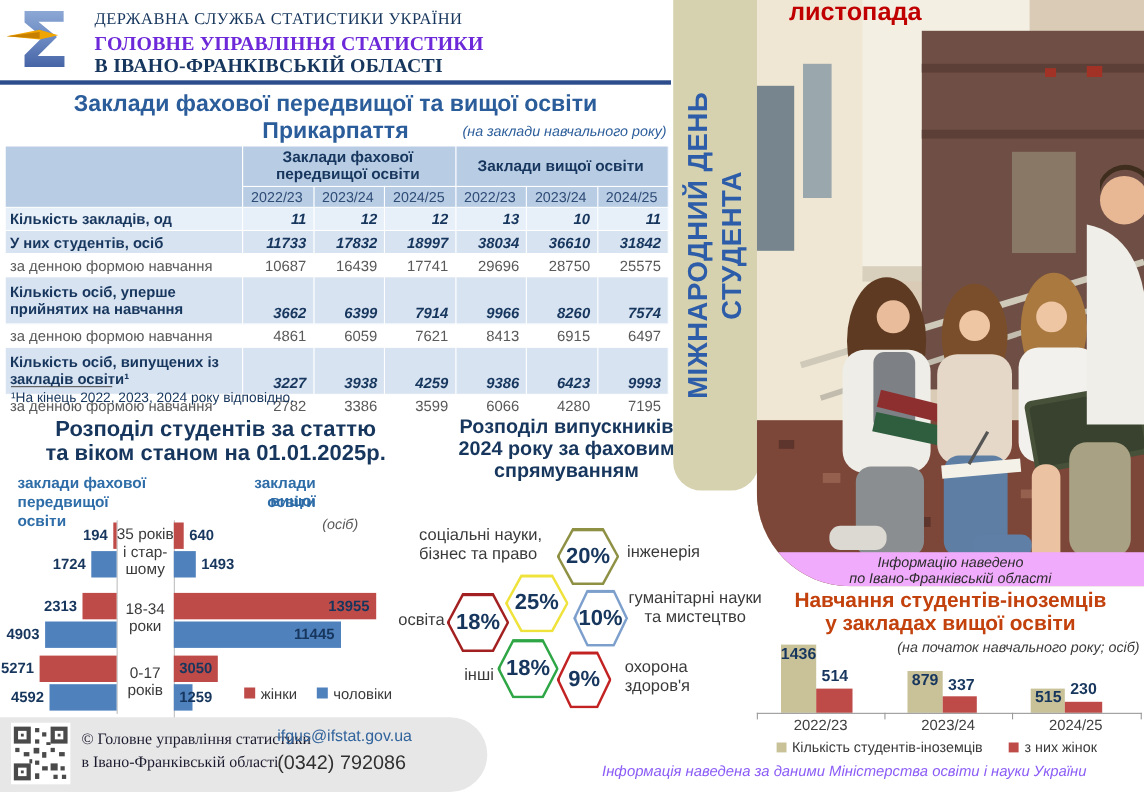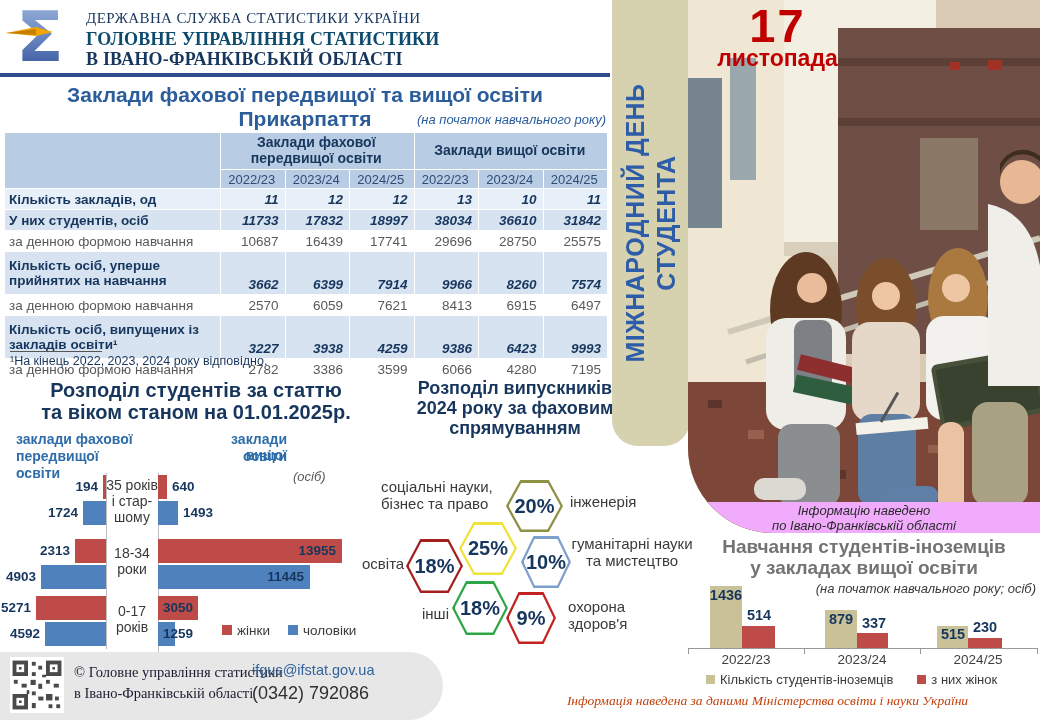--- a/index.html
+++ b/index.html
@@ -1,21 +1,21 @@
 <!DOCTYPE html>
 <html><head>
 <meta charset="utf-8">
 <style>
   html,body{margin:0;padding:0;}
   body{font-family:"Liberation Sans",sans-serif;background:#fff;}
   #page{position:relative;width:1040px;height:720px;background:#fff;overflow:hidden;}
   .abs{position:absolute;}
   
   .org1{left:86px;top:10px;font-family:"Liberation Serif",serif;font-size:15px;color:#17365D;letter-spacing:.4px;}
-  .org2{left:86px;top:29px;font-family:"Liberation Serif",serif;font-size:18px;font-weight:bold;color:#0c4a6e;letter-spacing:.2px;}
+  .org2{left:86px;top:29px;font-family:"Liberation Serif",serif;font-size:18px;font-weight:bold;color:#6d28d9;letter-spacing:.2px;}
   .org3{left:86px;top:49px;font-family:"Liberation Serif",serif;font-size:18px;font-weight:bold;color:#17365D;letter-spacing:.2px;}
   .rule{left:0;top:73px;width:610px;height:4px;background:#2C4C8C;}
   .main-title{left:2px;top:83px;width:606px;text-align:center;font-size:21px;font-weight:bold;color:#2B5D9B;}
   .main-subtitle{left:300px;top:112px;width:306px;text-align:right;font-style:italic;font-size:13px;color:#2B5D9B;}
   
   table.stats{position:absolute;left:4px;top:132px;width:604px;border-collapse:collapse;table-layout:fixed;font-size:13.5px;}
   table.stats td,table.stats th{border:1px solid #fff;padding:0 6px 0 4px;margin-top:13px;}
   th.ghead{background:#B8CCE4;color:#17365D;font-size:14px;font-weight:bold;line-height:1.12;height:36px;text-align:center;}
   th.corner{background:#B8CCE4;}
   td.year{background:#B8CCE4;color:#2F4C77;text-align:center;height:18px;font-size:13px;}
@@ -55,30 +55,30 @@
   #banner{left:612px;top:0;width:78px;height:446px;background:#D6D2B0;border-radius:0 0 26px 26px;}
   .banner-text{position:absolute;left:50%;top:50%;width:440px;transform:translate(-50%,-50%) rotate(-90deg);text-align:center;font-weight:bold;font-size:25px;color:#2D5CA8;line-height:31px;letter-spacing:.5px;}
   
   #photo{left:688px;top:0;width:352px;height:533px;border-radius:0 0 0 85px;overflow:hidden;background:#D9CBB5;}
   .caption{position:absolute;left:0;bottom:0;width:352px;height:30px;background:#f0abfc;text-align:center;font-style:italic;font-size:13px;color:#2B2B2B;line-height:15px;padding-top:1px;}
   .date{left:700px;top:2px;width:155px;text-align:center;}
   .date .day{font-size:47px;line-height:48px;font-weight:bold;color:#C00000;letter-spacing:2px;}
   .date .month{font-size:23px;line-height:22px;font-weight:bold;color:#C00000;margin-top:-3px;}
   
   #foreign{left:688px;top:536px;width:352px;height:154px;}
-  .fc-title{left:0;top:0;width:352px;text-align:center;font-size:19px;font-weight:bold;color:#737373;line-height:21px;}
+  .fc-title{left:0;top:0;width:352px;text-align:center;font-size:19px;font-weight:bold;color:#c2410c;line-height:21px;}
   .fc-sub{left:0;top:45px;width:348px;text-align:right;font-style:italic;font-size:13px;color:#3A3A3A;}
   .fbar{position:absolute;}
   .fbar.t{background:#C9C299;}
   .fbar.r{background:#BE4B48;}
   .fnum{position:absolute;width:38px;text-align:center;font-size:14.5px;font-weight:bold;color:#17365D;}
   .fxaxis{position:absolute;left:0;top:112px;width:350px;height:1px;background:#999;}
   .ftick{position:absolute;top:112px;width:1px;height:6px;background:#999;}
   .fxlab{position:absolute;top:116px;width:116px;text-align:center;font-size:13.5px;color:#404040;}
-  .source-note{left:495px;top:693px;width:545px;text-align:center;font-style:italic;font-size:13.5px;color:#c2410c;font-family:Liberation Serif, serif;}
+  .source-note{left:495px;top:693px;width:545px;text-align:center;font-style:italic;font-size:13.5px;color:#8b5cf6;}
   
   #footer{left:0;top:652px;width:443px;height:68px;background:#E7E7E7;border-radius:0 36px 36px 0;}
   .qr-box{position:absolute;left:10px;top:5px;width:54px;height:56px;background:#fff;}
   .copy{position:absolute;left:74px;top:10px;font-family:"Liberation Serif",serif;font-size:14.5px;color:#1A1A2E;line-height:21px;}
   .contact-email{position:absolute;left:252px;top:10px;font-size:14.5px;color:#31639C;text-decoration:none;}
   .contact-phone{position:absolute;left:252px;top:31px;font-size:18px;color:#303030;}
 </style>
 </head>
 <body>
 
@@ -97,21 +97,21 @@
       <polygon points="0,31 30,25 47,30 30,34" fill="#F0A500"></polygon>
       <polygon points="0,31 30,27 30,33" fill="#C77F00"></polygon>
     </svg>
   </div>
   <div class="abs org1">ДЕРЖАВНА СЛУЖБА СТАТИСТИКИ УКРАЇНИ</div>
   <div class="abs org2">ГОЛОВНЕ УПРАВЛІННЯ СТАТИСТИКИ</div>
   <div class="abs org3">В ІВАНО-ФРАНКІВСЬКІЙ ОБЛАСТІ</div>
   <div class="abs rule"></div>
 
   <div class="abs main-title">Заклади фахової передвищої та вищої освіти  Прикарпаття</div>
-  <div class="abs main-subtitle">(на початок навчального  року)</div>
+  <div class="abs main-subtitle">(на заклади навчального  року)</div>
 
   <table class="stats">
     <colgroup>
         <col style="width:216px">
         <col>
         <col>
         <col>
         <col>
         <col>
         <col>
@@ -161,21 +161,21 @@
       <td class="lbl">Кількість осіб, уперше прийнятих на навчання</td>
       <td class="num">3662</td>
       <td class="num">6399</td>
       <td class="num">7914</td>
       <td class="num">9966</td>
       <td class="num">8260</td>
       <td class="num">7574</td>
     </tr>
     <tr class="plain h20">
       <td class="lbl2">за денною формою  навчання</td>
-      <td class="num2">2570</td>
+      <td class="num2">4861</td>
       <td class="num2">6059</td>
       <td class="num2">7621</td>
       <td class="num2">8413</td>
       <td class="num2">6915</td>
       <td class="num2">6497</td>
     </tr>
     <tr class="tintB h40">
       <td class="lbl">Кількість осіб, випущених із закладів освіти¹</td>
       <td class="num">3227</td>
       <td class="num">3938</td>
@@ -360,21 +360,20 @@
       <path d="M312,176 a23,23 0 0 1 44,-8 l-4,-12 a26,26 0 0 0 -40,8 z" fill="#3F2E1D"></path>
       <path d="M300,204 q42,8 52,62 l0,120 -52,0 z" fill="#EFEEE8"></path>
     </svg>
     <div class="caption">
       <div>Інформацію  наведено</div>
       <div>по  Івано-Франківській  області</div>
     </div>
   </div>
 
   <div class="abs date">
-    <div class="day">17</div>
     <div class="month">листопада</div>
   </div>
 
   <div class="abs" id="foreign">
     <div class="abs fc-title" style="top:0;">Навчання студентів-іноземців</div>
     <div class="abs fc-title" style="top:21px;">у закладах вищої освіти</div>
     <div class="abs fc-sub">(на початок навчального  року; осіб)</div>
 
     <div class="fbar t" style="left:22px;top:50px;width:32px;height:62px;"></div>
     <div class="fbar r" style="left:54px;top:90px;width:33px;height:22px;"></div>

